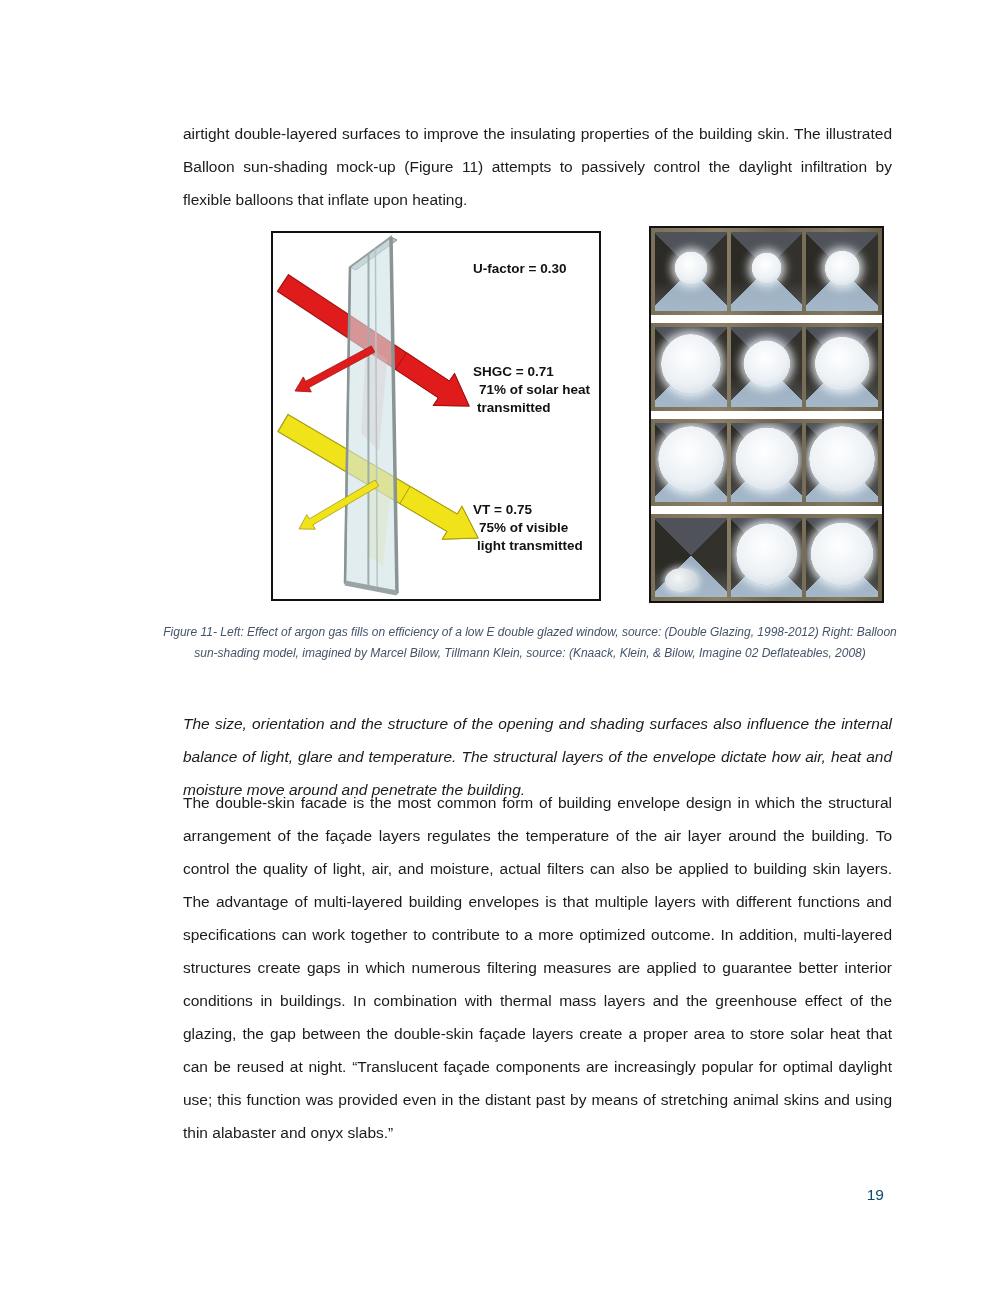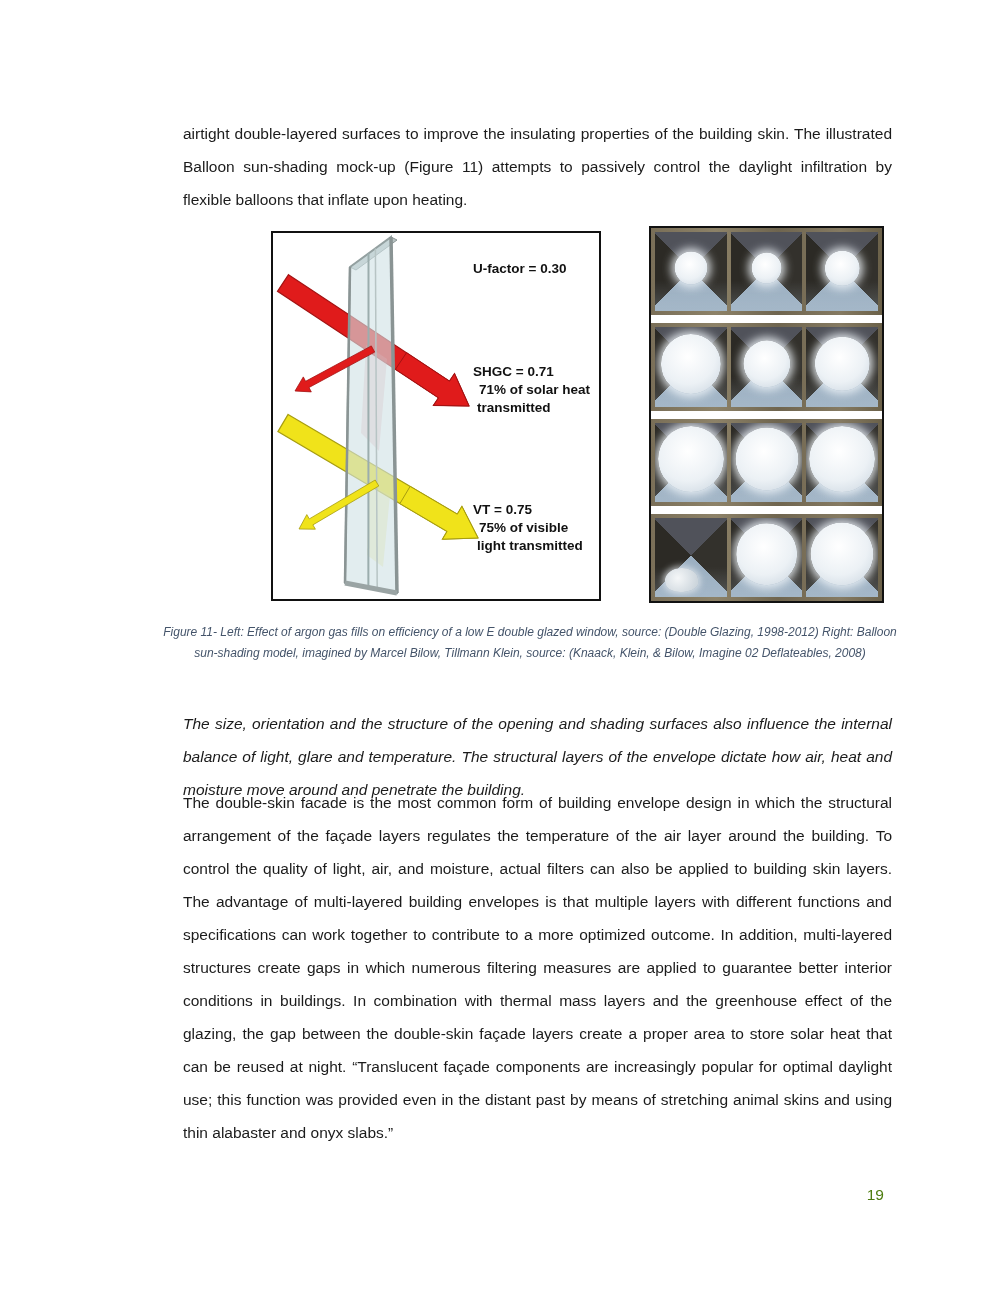--- a/index.html
+++ b/index.html
@@ -115,21 +115,21 @@
     line-height: 21px;
     color: #44546a;
   }
   .page-number {
     position: absolute;
     left: 175px;
     top: 1186px;
     width: 709px;
     text-align: right;
     font-size: 15.5px;
-    color: #4d7c0f;
+    color: #0c4a6e;
   }
 </style>
 </head>
 <body>
 
 <div class="page">
 
   <p class="body-text p1">airtight double-layered surfaces to improve the insulating properties of the building skin. The illustrated Balloon sun-shading mock-up (Figure 11) attempts to passively control the daylight infiltration by flexible balloons that inflate upon heating.</p>
 
   <div class="figures">

